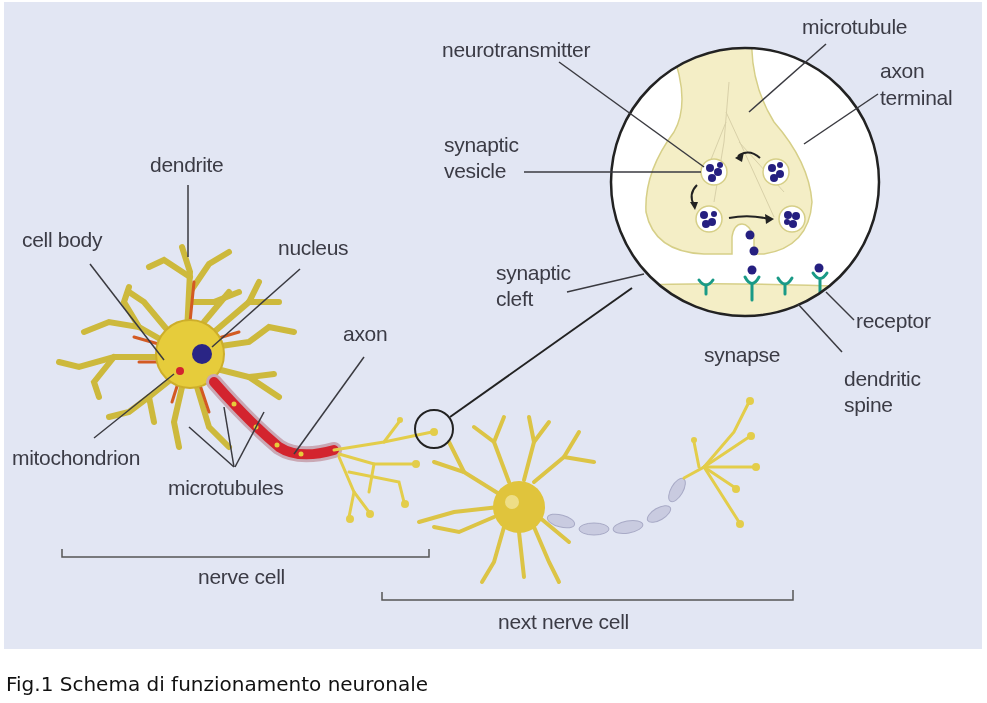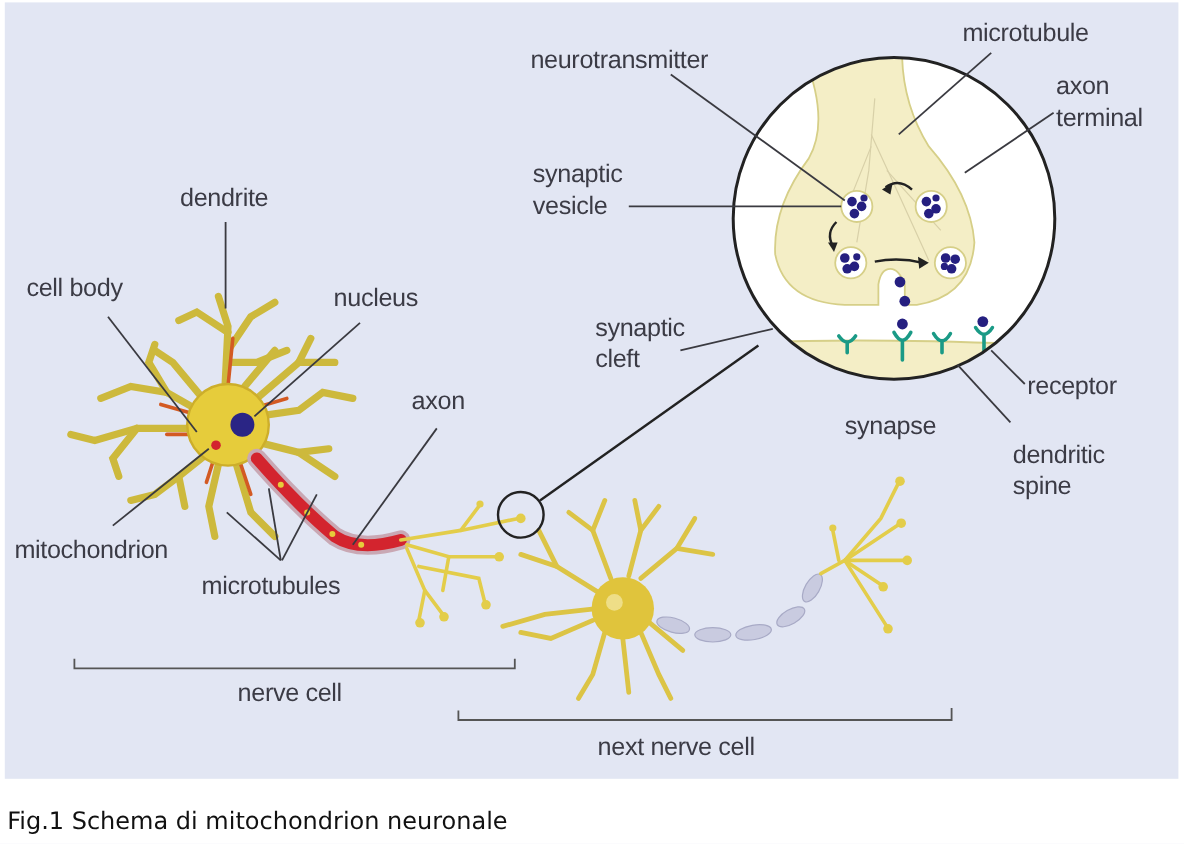--- a/index.html
+++ b/index.html
@@ -257,13 +257,13 @@
   <text class="lbl" x="440" y="176">vesicle</text>
   <text class="lbl" x="492" y="278">synaptic</text>
   <text class="lbl" x="492" y="304">cleft</text>
   <text class="lbl" x="852" y="326">receptor</text>
   <text class="lbl" x="700" y="360">synapse</text>
   <text class="lbl" x="840" y="384">dendritic</text>
   <text class="lbl" x="840" y="410">spine</text>
 </svg>
 </div>
 
-<div class="caption">Fig.1 Schema di mitochondrion neuronale</div>
+<div class="caption">Fig.1 Schema di funzionamento neuronale</div>
 
 </body></html>

